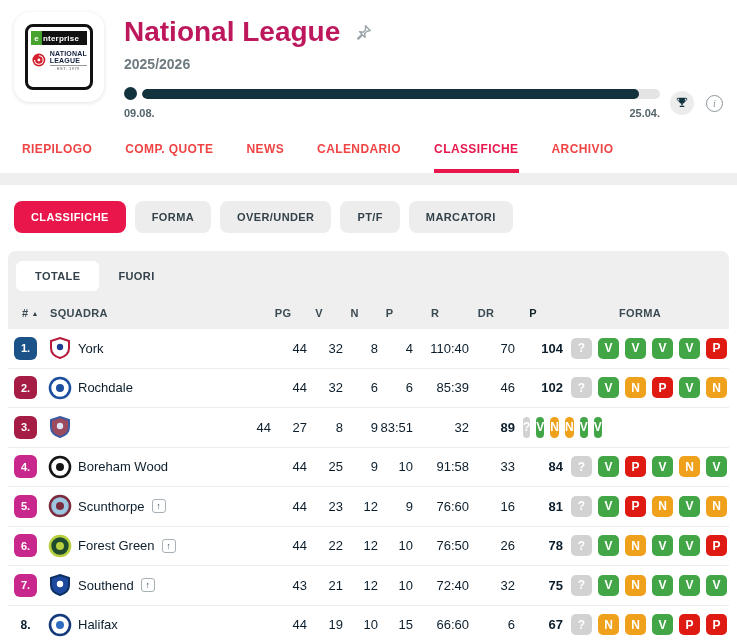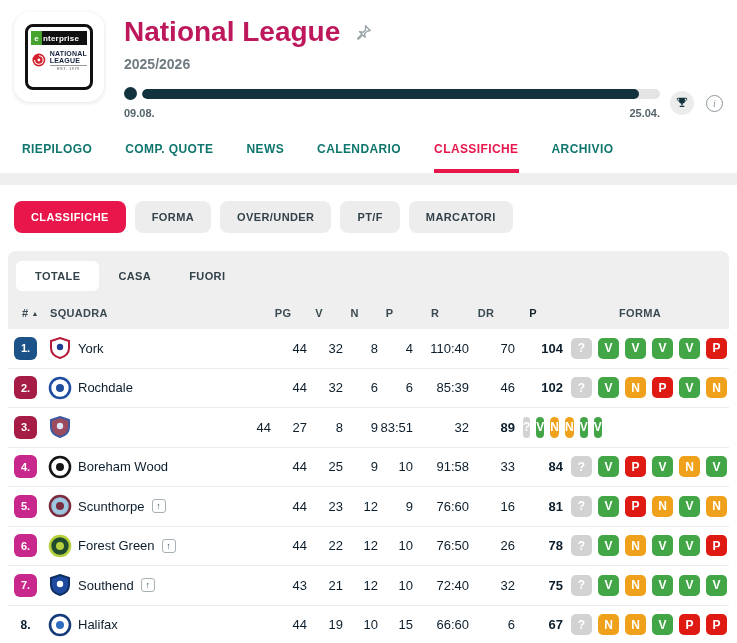--- a/index.html
+++ b/index.html
@@ -37,21 +37,21 @@
     font-size:11px; font-weight:bold; color:#54646b; }
   .trophy-btn { width:24px; height:24px; border-radius:50%; background:#ececec;
     display:flex; align-items:center; justify-content:center; margin-left:10px; flex:none; }
   .info-btn { width:17px; height:17px; border-radius:50%; border:1.5px solid #8b969b;
     color:#8b969b; font-size:10px; font-family:"Liberation Serif", serif; font-style:italic;
     display:flex; align-items:center; justify-content:center; margin-left:12px; flex:none; }
 
   
   .nav { display:flex; gap:33px; padding:0 22px; margin-top:10px; height:44px; align-items:stretch; }
   .nav-tab { display:flex; align-items:center; font-size:12px; font-weight:bold;
-    letter-spacing:.4px; color:#0f766e; border-bottom:4px solid transparent; cursor:pointer; }
+    letter-spacing:.4px; color:#ef4444; border-bottom:4px solid transparent; cursor:pointer; }
   .nav-tab.active { color:#e8164b; border-bottom-color:#e8164b; }
   .gray-band { height:12px; background:#efefef; }
 
   
   .pills { display:flex; gap:9px; margin:16px 14px 18px 14px; }
   .pill { padding:10px 17px; border-radius:8px; background:#ededed; color:#33424a;
     font-size:11px; font-weight:bold; letter-spacing:.4px; cursor:pointer; }
   .pill.active { background:#e8164b; color:#fff; }
 
   
@@ -165,21 +165,20 @@
     <div class="pill active">CLASSIFICHE</div>
     <div class="pill">FORMA</div>
     <div class="pill">OVER/UNDER</div>
     <div class="pill">PT/F</div>
     <div class="pill">MARCATORI</div>
   </div>
 
 <div class="panel">
   <div class="scope-tabs" id="scope-tabs">
       <div class="scope-tab active">TOTALE</div>
-      <div class="scope-tab">CASA</div>
       <div class="scope-tab">FUORI</div>
     </div>
   <div class="grid thead">
     <div class="rank-h">
       <span>#</span>
         <span class="sort-arrow">▲</span>
     </div>
     <div class="squadra-h">SQUADRA</div>
     <div class="c">PG</div>
     <div class="c">V</div>

